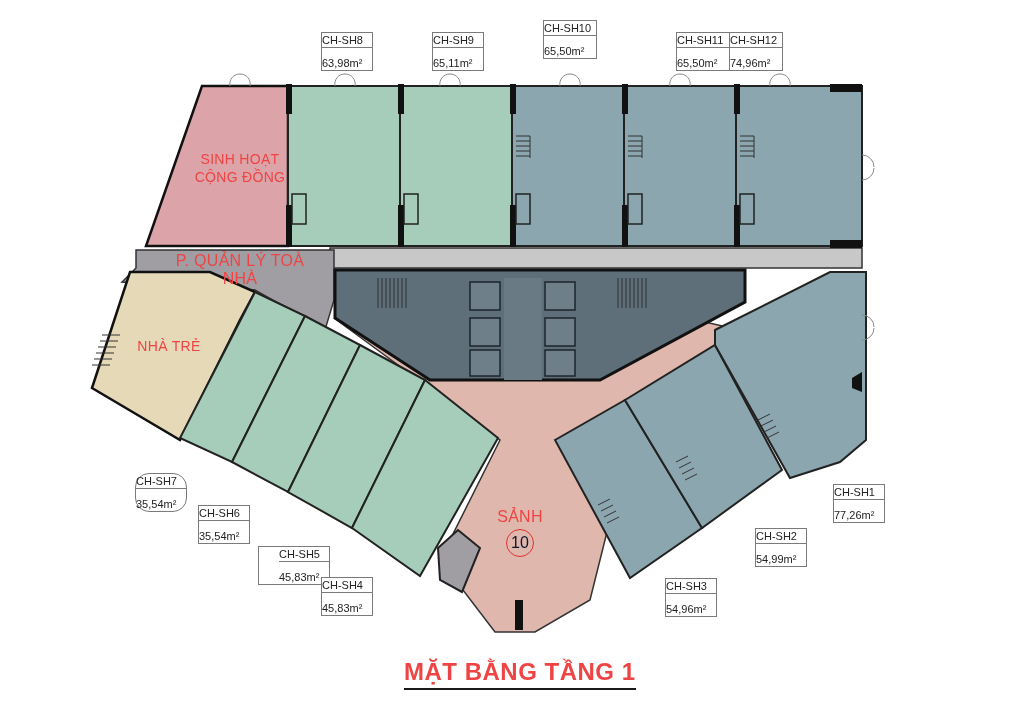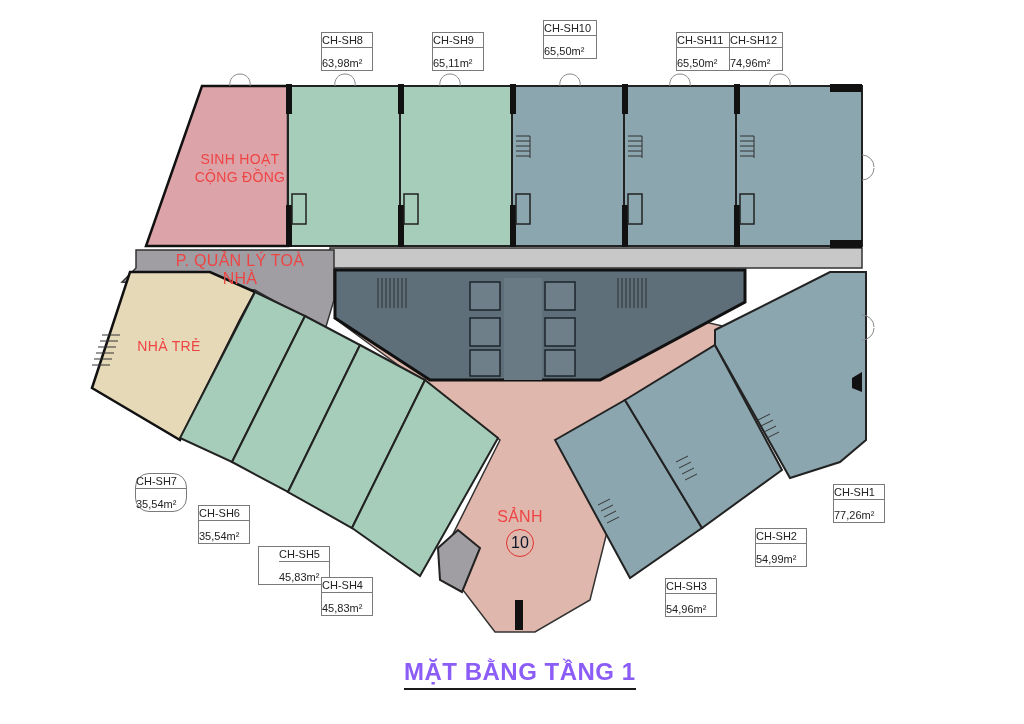--- a/index.html
+++ b/index.html
@@ -2,21 +2,21 @@
 <html><head>
 <meta charset="utf-8">
 <style>
   html, body { margin: 0; padding: 0; background: #ffffff; }
   body { width: 1024px; height: 724px; position: relative; overflow: hidden; font-family: "Liberation Sans", sans-serif; }
   #plan { position: absolute; left: 0; top: 0; width: 1024px; height: 724px; }
   .unit-label { position: absolute; border: 1px solid #7a7a7a; background: #fff; font-size: 11px; color: #222; text-align: left; width: 50px; }
   .unit-label .name { display: block; padding: 1px 0; border-bottom: 1px solid #7a7a7a; }
   .unit-label .area { display: block; padding: 1px 0; margin-top: 8px; }
   .room-text { position: absolute; font-size: 14px; color: #ef4444; text-align: center; line-height: 18px; letter-spacing: 0.3px; }
-  .title { position: absolute; left: 404px; top: 658px; font-size: 24px; font-weight: bold; color: #8b5cf6; letter-spacing: 0.5px; border-bottom: 2px solid #1a1a1a; line-height: 28px; padding-bottom: 2px; }
+  .title { position: absolute; left: 404px; top: 658px; font-size: 24px; font-weight: bold; color: #ef4444; letter-spacing: 0.5px; border-bottom: 2px solid #1a1a1a; line-height: 28px; padding-bottom: 2px; }
   .badge { position: absolute; left: 506px; top: 529px; width: 26px; height: 26px; border: 1.5px solid #e03030; border-radius: 50%; color: #0f172a; font-size: 16px; text-align: center; line-height: 26px; }
 </style>
 </head>
 <body>
 
 <svg id="plan" viewBox="0 0 1024 724" xmlns="http://www.w3.org/2000/svg">
 
   <polygon points="330,248 862,248 862,268 330,268" fill="#c8c8c8" stroke="#333" stroke-width="1.5"></polygon>
 
   <polygon points="202,86 288,86 288,246 146,246" fill="#dca3a8" stroke="#111" stroke-width="2.5"></polygon>

